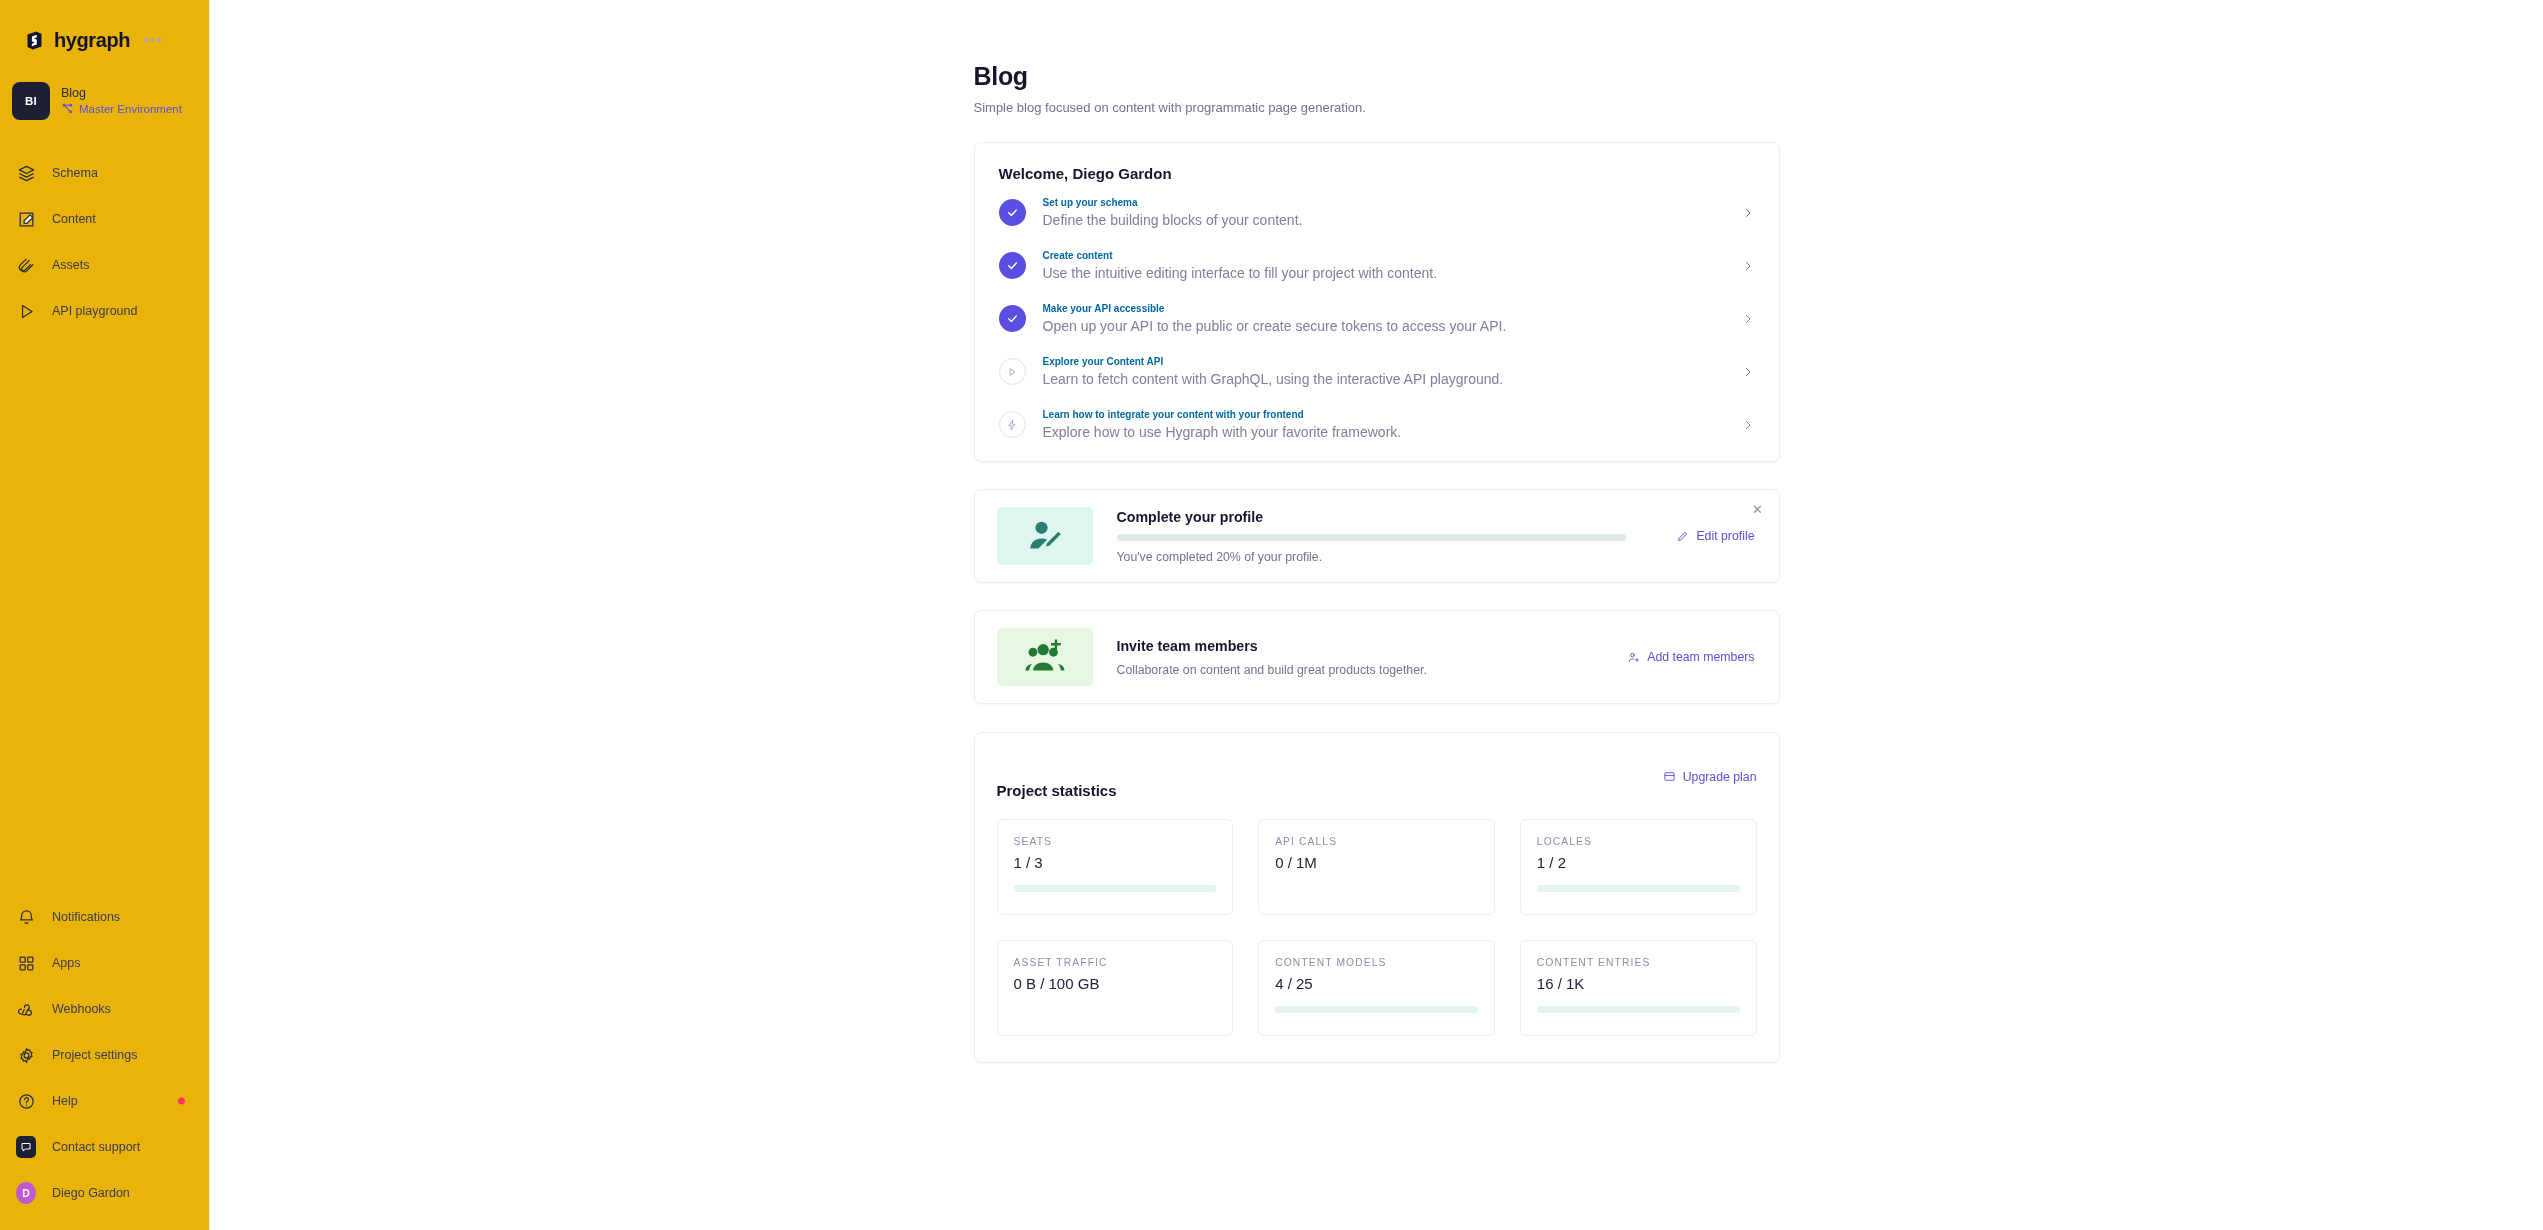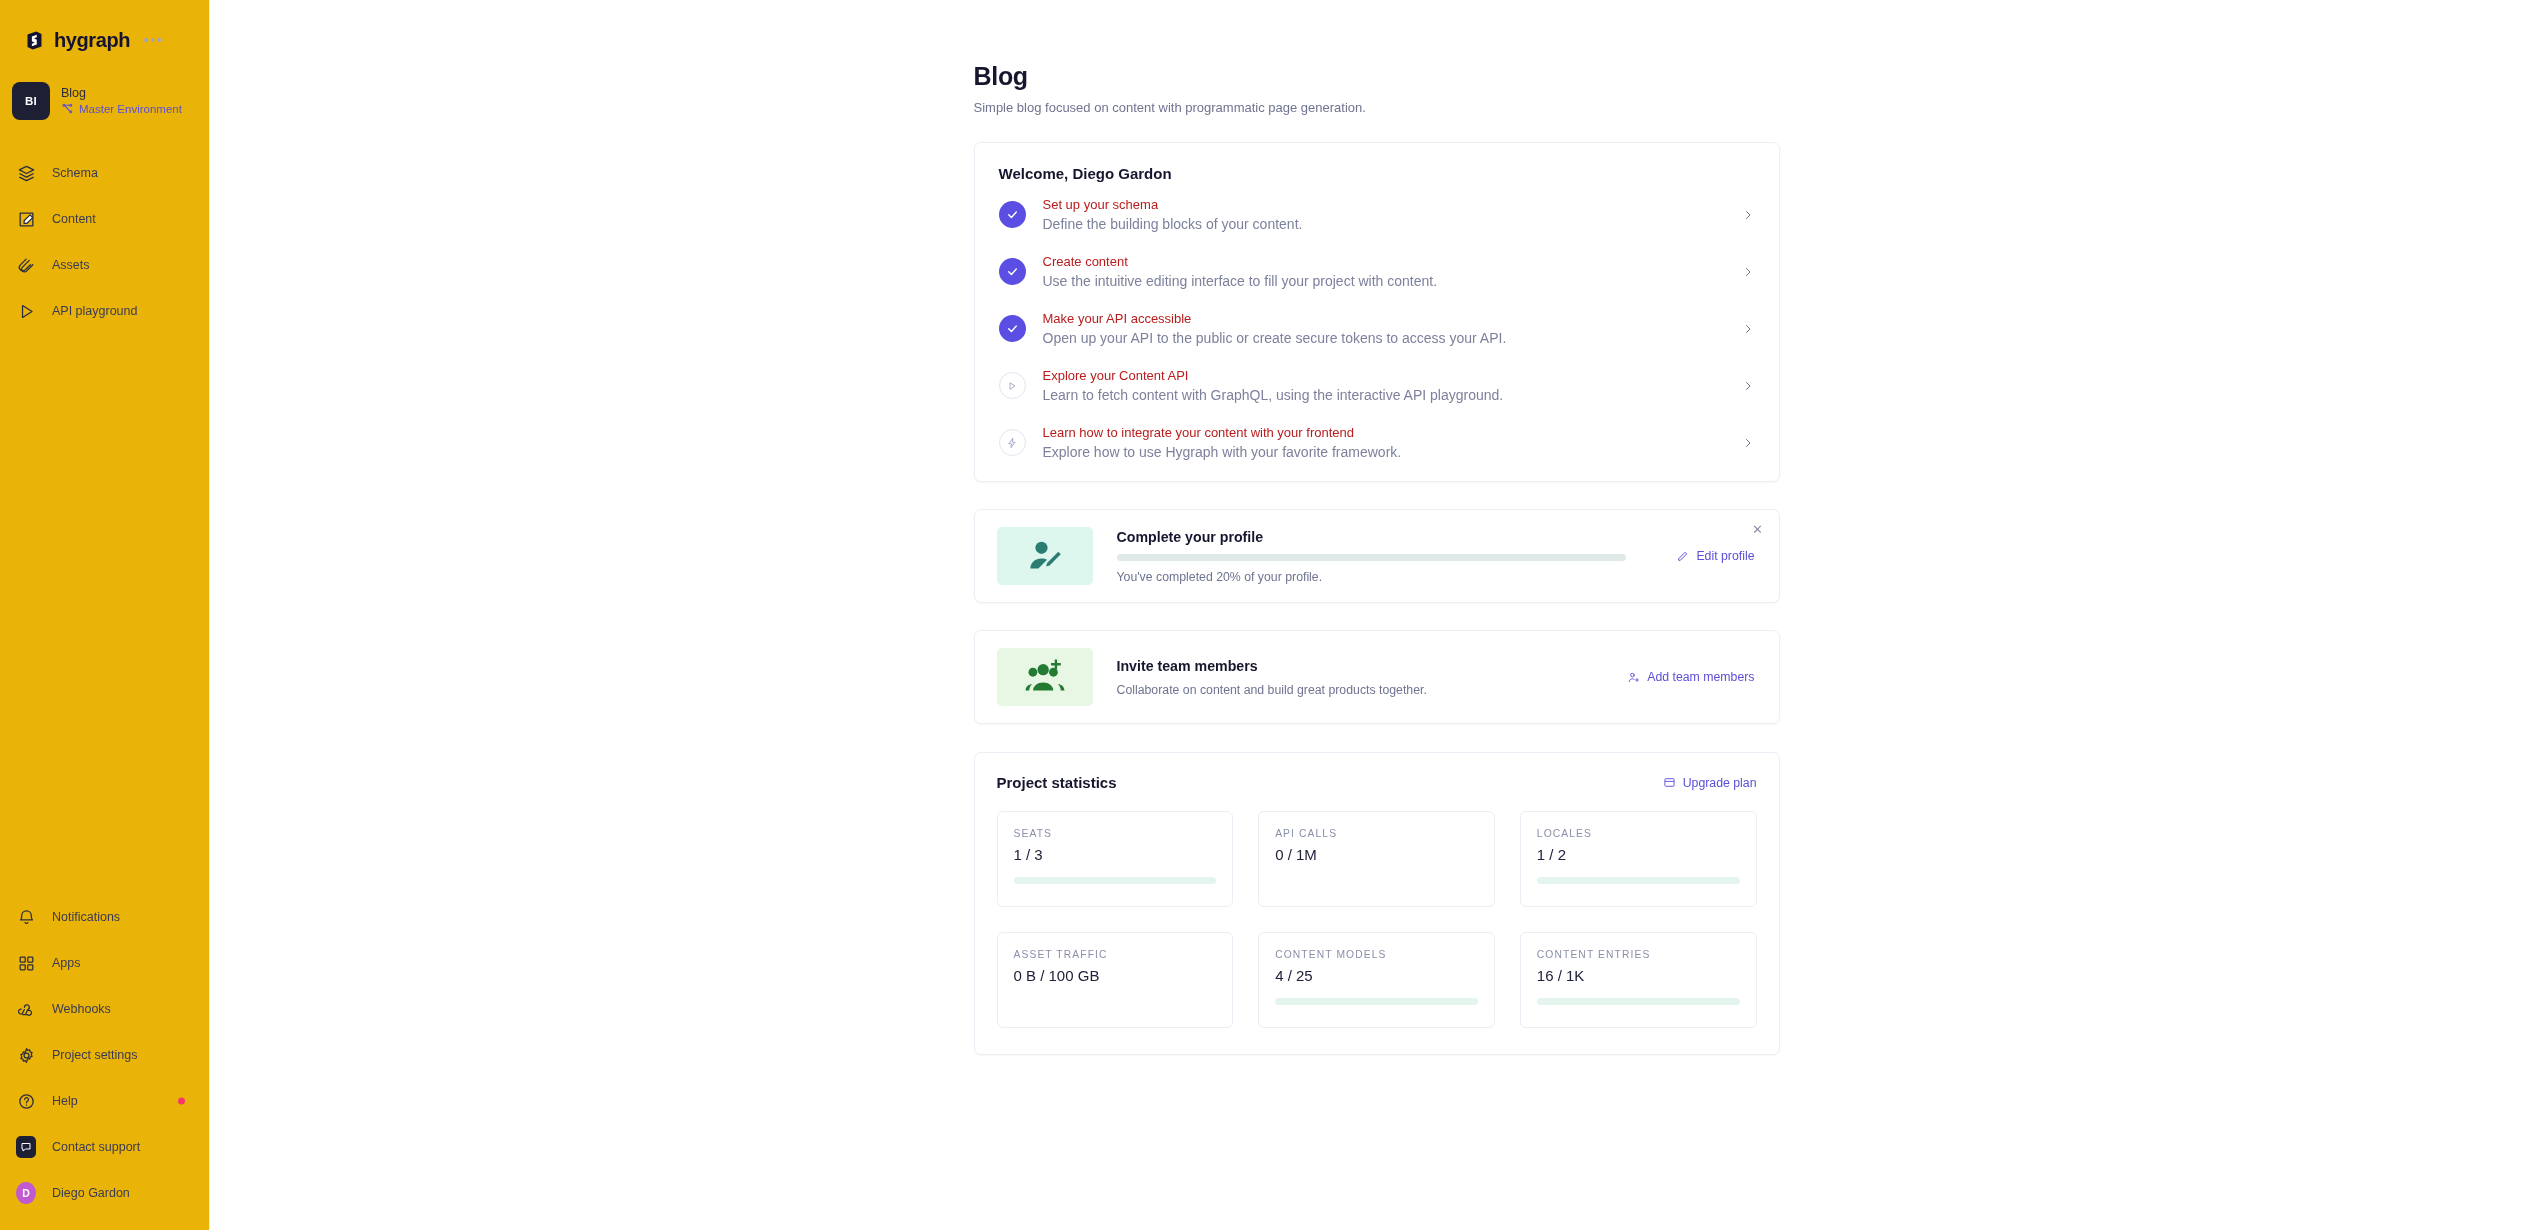--- a/index.html
+++ b/index.html
@@ -86,21 +86,21 @@
   .welcome-card { margin-top: 27px; padding: 22px 0 10px 0; }
   .welcome-title { font-size: 15px; font-weight: 700; color: #16172e; padding: 0 24px 4px 24px; }
   .check-item {
     display: flex; align-items: center; gap: 17px;
     padding: 11px 24px; cursor: pointer;
   }
   .check-bullet { width: 27px; height: 27px; flex: 0 0 27px; border-radius: 50%; display: flex; align-items: center; justify-content: center; }
   .check-bullet.done { background: #5b4ee3; }
   .check-bullet.todo { background: #fff; border: 1.3px solid #e2e3ef; }
   .check-text { flex: 1; display: flex; flex-direction: column; gap: 4px; }
-  .check-title { font-size: 13px; color: #b91c1c; font-weight: 400; }
+  .check-title { font-size: 10px; color: #0369a1; font-weight: 700; }
   .check-desc { font-size: 14px; color: #7d819c; }
   .chev { width: 14px; flex: 0 0 14px; display: flex; align-items: center; justify-content: center; }
 
   
   .promo-card { margin-top: 27px; display: flex; align-items: stretch; position: relative; min-height: 94px; }
   .promo-art { width: 96px; flex: 0 0 96px; margin: 17px 0 17px 22px; border-radius: 5px; display: flex; align-items: center; justify-content: center; }
   .art-teal { background: #ddf7ef; }
   .art-green { background: #e8f6e4; }
   .promo-body { flex: 1; display: flex; align-items: center; padding: 0 24px 0 24px; }
   .promo-left { flex: 1; display: flex; flex-direction: column; gap: 9px; }
@@ -111,21 +111,21 @@
   .promo-action { display: flex; align-items: center; gap: 7px; color: #5b50d8; font-size: 12.3px; cursor: pointer; white-space: nowrap; }
   .card-close {
     position: absolute; top: 10px; right: 12px;
     width: 18px; height: 18px; display: flex; align-items: center; justify-content: center;
     color: #8d91ab; font-size: 13px; cursor: pointer; line-height: 1;
   }
 
   
   .stats-card { margin-top: 28px; padding: 21px 22px 26px 22px; }
   .stats-head { display: flex; align-items: center; justify-content: space-between; }
-  .stats-title { font-size: 15px; font-weight: 700; color: #16172e; }
+  .stats-title { font-size: 15px; font-weight: 700; color: #16172e; margin-top: 28px; }
   .stats-grid { display: grid; grid-template-columns: repeat(3, 1fr); gap: 25px; margin-top: 20px; }
   .stat-cell {
     border: 1px solid #eceef5; border-radius: 6px; background: #fff;
     padding: 16px 16px 14px 16px; height: 96px;
     display: flex; flex-direction: column; position: relative;
   }
   .stat-label { font-size: 10.3px; letter-spacing: 1.1px; color: #8a8faa; text-transform: uppercase; }
   .stat-value { font-size: 15px; color: #20223c; margin-top: 7px; }
   .stat-bar-track { position: absolute; left: 16px; right: 16px; bottom: 22px; height: 7px; border-radius: 4px; background: #e3f5ec; overflow: hidden; }
   .stat-bar-track.empty { background: transparent; }

